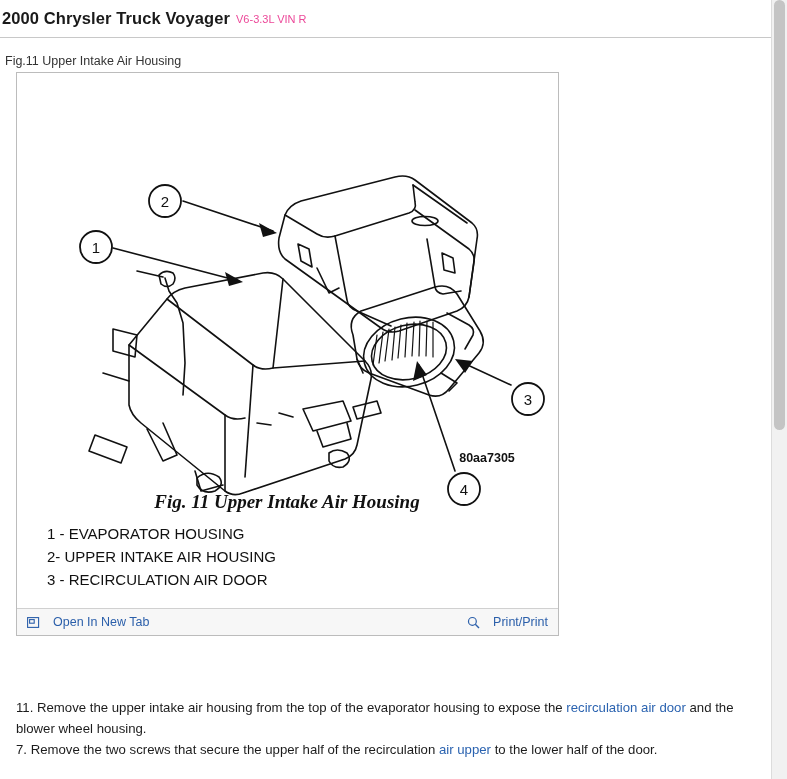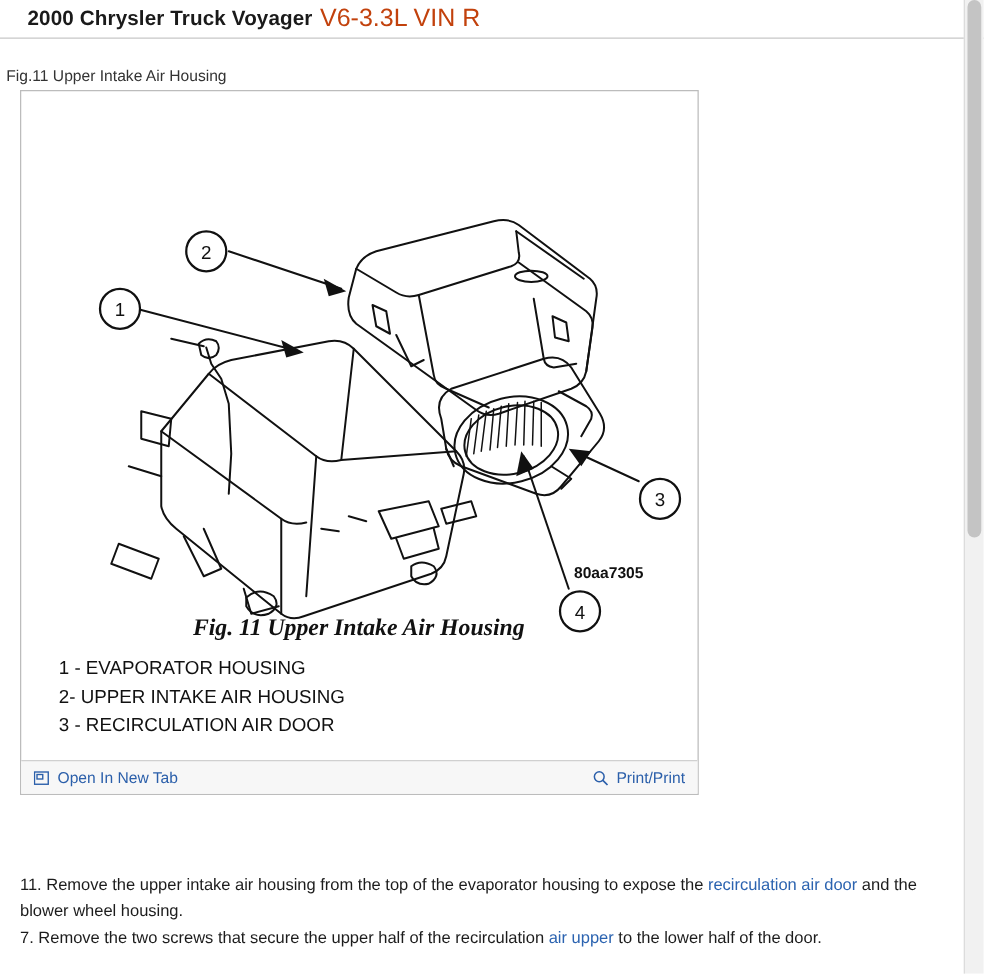--- a/index.html
+++ b/index.html
@@ -11,38 +11,38 @@
     width: 787px;
     height: 779px;
     font-family: "Liberation Sans", sans-serif;
     color: #222;
     overflow: hidden;
     position: relative;
   }
 
   
   .header {
-    height: 31px;
+    height: 38px;
     border-bottom: 1px solid #c8c8c8;
     background: #ffffff;
     display: flex;
     align-items: center;
-    padding-left: 22px;
+    padding-left: 2px;
     box-sizing: border-box;
   }
   .header .veh-title {
     font-size: 16.5px;
     font-weight: bold;
     color: #1a1a1a;
     letter-spacing: 0.1px;
   }
   .header .veh-engine {
-    font-size: 20px;
+    font-size: 11px;
     font-weight: normal;
-    color: #c2410c;
+    color: #ec4899;
     margin-left: 6px;
   }
 
   
   .fig-caption {
     position: absolute;
     left: 5px;
     top: 54px;
     font-size: 12.5px;
     color: #333;
@@ -81,21 +81,21 @@
     justify-content: space-between;
     padding: 0 10px;
     box-sizing: border-box;
     font-size: 12.5px;
   }
   .fig-link {
     color: #2b5faa;
     text-decoration: none;
     display: flex;
     align-items: center;
-    gap: 6px;
+    gap: 13px;
     cursor: pointer;
   }
   .ficon { width: 13px; height: 13px; display: inline-block; }
 
   
   .body-text {
     position: absolute;
     left: 16px;
     top: 697px;
     width: 742px;

